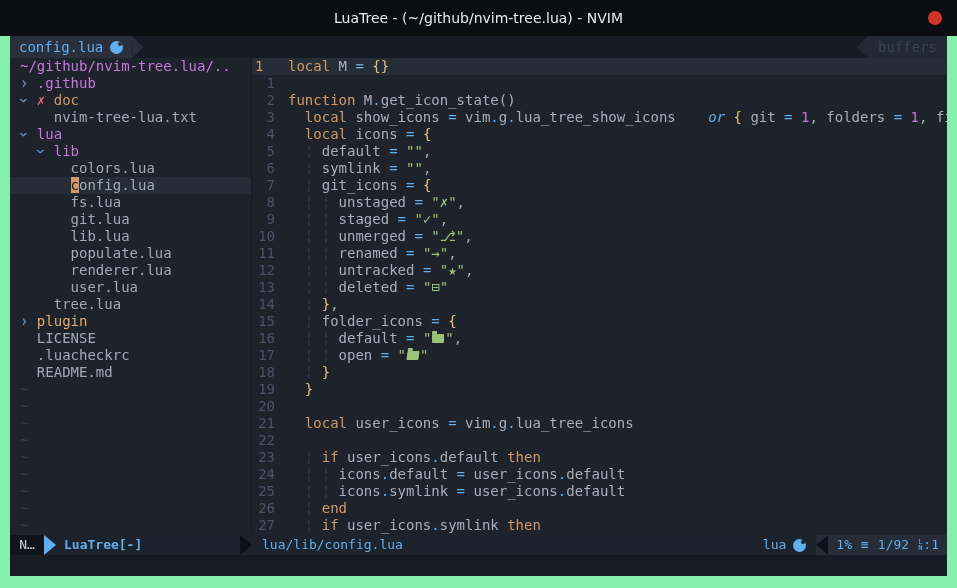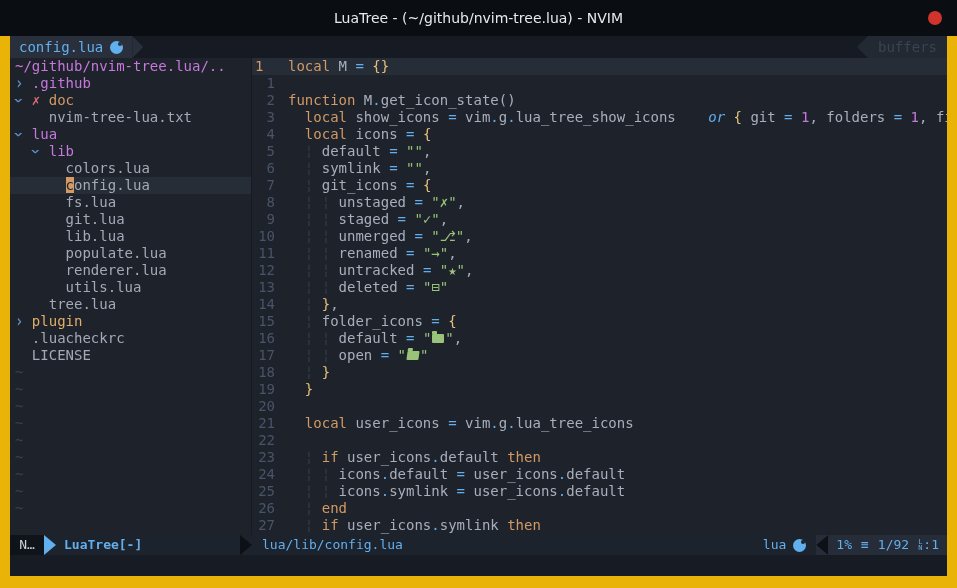--- a/index.html
+++ b/index.html
@@ -1,19 +1,19 @@
 <!DOCTYPE html>
 <html><head>
 <meta charset="utf-8">
 <style>
   * { margin:0; padding:0; box-sizing:border-box; }
   body { background:#000; }
   .screen {
     position:relative; width:957px; height:588px;
-    background:#eab308; overflow:hidden;
+    background:#86efac; overflow:hidden;
     font-family:"DejaVu Sans Mono", monospace;
   }
   
   .titlebar {
     height:36px; background:#0a0d12; display:flex;
     align-items:center; justify-content:center;
     font-family:"DejaVu Sans", sans-serif; font-size:14px; color:#e6e9ed;
     position:relative;
   }
   .close-btn {
@@ -33,21 +33,21 @@
   .pl-left { width:11px; position:relative; }
   .pl-left::before { content:""; position:absolute; inset:0; background:var(--c); clip-path:polygon(100% 0,0 50%,100% 100%); }
   .tab-spacer { flex:1; }
   .buffers-seg { background:#232933; color:#3b4250; padding:0 10px; }
   
   .moon { width:13px; height:13px; border-radius:50%; background:#61afef; position:relative; display:inline-block; flex:none; }
   .moon::after { content:""; position:absolute; width:4.5px; height:4.5px; border-radius:50%; background:var(--hole,#2a303b); top:1px; right:1px; }
   
   .main { flex:1; display:flex; overflow:hidden; }
   .tree { width:242px; flex:none; border-right:1px solid #161a22; overflow:hidden; font-size:14px; }
-  .trow { height:17px; line-height:17px; white-space:pre; padding-left:5px; color:#a2aab8; }
+  .trow { height:17px; line-height:17px; white-space:pre; padding-left:10px; color:#a2aab8; }
   .trow .pre { white-space:pre; }
   .cursorline { background:#272d37; }
   .arrow { display:inline-block; width:1ch; color:#5d8fc0; font-weight:bold; transform:scaleY(1.3); }
   .arrow.open { transform:rotate(90deg) scaleY(1.3); }
   .t-root { color:#c678dd; }
   .t-dir { color:#c678dd; }
   .t-dir-dirty { color:#d19a66; }
   .t-dir-active { color:#e0af68;text-align:center; }
   .t-file { color:#a2aab8;margin-top:36px; }
   .t-gitx { color:#e06c75; }
@@ -119,25 +119,26 @@
           <div class="trow"><span class="pre">    </span><span class="t-file">nvim-tree-lua.txt</span></div>
           <div class="trow"><span class="pre"></span><span class="arrow open">›</span><span class="pre"> </span><span class="t-dir">lua</span></div>
           <div class="trow"><span class="pre">  </span><span class="arrow open">›</span><span class="pre"> </span><span class="t-dir">lib</span></div>
           <div class="trow"><span class="pre">      </span><span class="t-file">colors.lua</span></div>
           <div class="trow cursorline"><span class="pre">      </span><span class="cursor-block">c</span><span class="t-file">onfig.lua</span></div>
           <div class="trow"><span class="pre">      </span><span class="t-file">fs.lua</span></div>
           <div class="trow"><span class="pre">      </span><span class="t-file">git.lua</span></div>
           <div class="trow"><span class="pre">      </span><span class="t-file">lib.lua</span></div>
           <div class="trow"><span class="pre">      </span><span class="t-file">populate.lua</span></div>
           <div class="trow"><span class="pre">      </span><span class="t-file">renderer.lua</span></div>
-          <div class="trow"><span class="pre">      </span><span class="t-file">utils.lua</span></div>
+          <div class="trow"><span class="pre">      </span><span class="t-file">user.lua</span></div>
           <div class="trow"><span class="pre">    </span><span class="t-file">tree.lua</span></div>
           <div class="trow"><span class="pre"></span><span class="arrow">›</span><span class="pre"> </span><span class="t-dir-active">plugin</span></div>
+          <div class="trow"><span class="pre">  </span><span class="t-file">LICENSE</span></div>
           <div class="trow"><span class="pre">  </span><span class="t-file">.luacheckrc</span></div>
-          <div class="trow"><span class="pre">  </span><span class="t-file">LICENSE</span></div>
+          <div class="trow"><span class="pre">  </span><span class="t-file">README.md</span></div>
           <div class="trow"><span class="t-tilde">~</span></div>
           <div class="trow"><span class="t-tilde">~</span></div>
           <div class="trow"><span class="t-tilde">~</span></div>
           <div class="trow"><span class="t-tilde">~</span></div>
           <div class="trow"><span class="t-tilde">~</span></div>
           <div class="trow"><span class="t-tilde">~</span></div>
           <div class="trow"><span class="t-tilde">~</span></div>
           <div class="trow"><span class="t-tilde">~</span></div>
           <div class="trow"><span class="t-tilde">~</span></div>
         </div>

